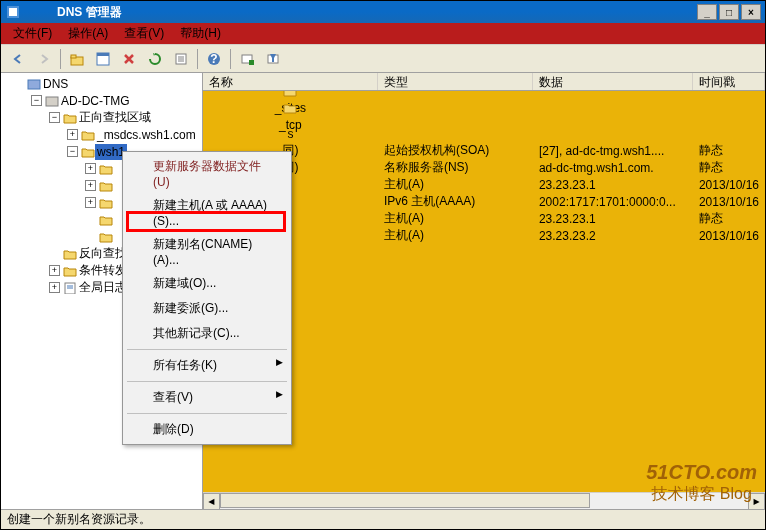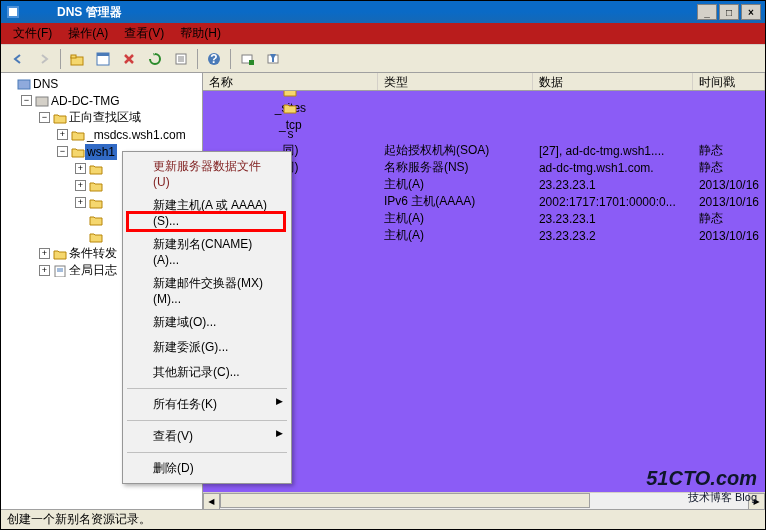--- a/index.html
+++ b/index.html
@@ -9,57 +9,57 @@
 .titlebar .title{flex:1;font-weight:bold;}
 .winbtns{display:flex;gap:2px;}
 .winbtn{width:20px;height:16px;background:#d4d0c8;border:1px solid #808080;display:flex;align-items:center;justify-content:center;font-size:10px;font-weight:bold;color:#000;}
 .menubar{background:#b91c1c;height:22px;display:flex;align-items:center;padding:0 4px;border-bottom:1px solid #d4d0c8;}
 .menubar .menuitem{padding:3px 8px;cursor:default;}
 .toolbar{background:#ece9d8;height:28px;display:flex;align-items:center;padding:0 4px;border-bottom:1px solid #a0a0a0;}
 .tbtn{width:24px;height:24px;margin:0 1px;display:flex;align-items:center;justify-content:center;border:1px solid transparent;}
 .tsep{width:1px;height:20px;background:#a0a0a0;margin:0 3px;}
 .content{display:flex;height:436px;}
 .treepane{width:209px;border-right:1px solid #a0a0a0;overflow:hidden;background:#fff;padding-top:2px;}
-.listpane{flex:1;background:#8b5cf6;display:flex;flex-direction:column;}
+.listpane{flex:1;background:#eab308;display:flex;flex-direction:column;}
 .listheader{display:flex;background:#ece9d8;border-bottom:1px solid #a0a0a0;height:18px;}
 .listheader .col{border-right:1px solid #d4d0c8;padding:1px 6px;font-size:12px;}
 .col-name{width:175px;}
 .col-type{width:155px;}
 .col-data{width:160px;}
 .col-time{flex:1;}
 .listbody{flex:1;overflow:hidden;position:relative;}
 .row{display:flex;height:17px;align-items:center;}
 .row .c{padding:0 6px;overflow:hidden;text-overflow:ellipsis;white-space:nowrap;flex-direction:column;}
 .row .c.col-name{display:flex;align-items:center;gap:4px;}
 .folder-icon{width:14px;height:12px;display:inline-block;}
 .folder-icon svg{width:14px;height:12px;}
-.tree{padding-left:2px;}
+.tree{padding-left:12px;}
 .tnode{white-space:nowrap;display:flex;align-items:center;height:17px;}
 .tnode .exp{width:11px;height:11px;border:1px solid #808080;display:flex;align-items:center;justify-content:center;font-size:9px;line-height:9px;margin-right:3px;background:#fff;color:#000;}
 .tnode .noexp{width:11px;height:11px;margin-right:3px;}
 .tnode .tlabel{padding:1px 2px;}
 .tnode.selected .tlabel{background:#316ac5;color:#000000;}
 .indent1{padding-left:18px;}
 .indent2{padding-left:36px;}
 .indent3{padding-left:54px;}
 .indent4{padding-left:72px;}
 .ctxmenu{position:absolute;left:121px;top:150px;width:170px;background:#f1f1f1;border:1px solid #979797;box-shadow:2px 2px 4px rgba(0,0,0,0.3);z-index:100;padding:2px;}
 .ctxmenu .mitem{padding:4px 20px 4px 28px;position:relative;cursor:default;}
 .ctxmenu .mitem.disabled{color:#7f1d1d;}
 .ctxmenu .msep{height:1px;background:#c0c0c0;margin:3px 2px;}
 .ctxmenu .submenu-arrow::after{content:"▶";position:absolute;right:6px;font-size:9px;}
 .highlight-box{position:absolute;border:3px solid #ff0000;pointer-events:none;z-index:101;}
 .statusbar{height:20px;background:#ece9d8;border-top:1px solid #a0a0a0;display:flex;align-items:center;padding:0 6px;}
 .scrollbar-h{height:17px;background:#ece9d8;border-top:1px solid #d4d0c8;display:flex;}
 .sb-btn{width:17px;height:17px;background:#ece9d8;border:1px solid #a0a0a0;display:flex;align-items:center;justify-content:center;font-size:8px;}
 .sb-track{flex:1;background:#f0f0f0;position:relative;}
 .sb-thumb{position:absolute;height:15px;top:0;background:#ece9d8;border:1px solid #a0a0a0;}
-.watermark{position:absolute;right:8px;bottom:24px;text-align:right;color:#0f172a;z-index:50;pointer-events:none;}
+.watermark{position:absolute;right:8px;bottom:24px;text-align:center;color:#a16207;z-index:50;pointer-events:none;}
 .watermark .wm1{font-size:20px;font-style:italic;font-weight:bold;font-family:Arial;}
-.watermark .wm2{font-size:11px;}
+.watermark .wm2{font-size:16px;}
 </style>
 </head>
 <body>
 
 <div class="titlebar">
   <span class="icon">
     <svg viewBox="0 0 16 16">
         <rect x="2" y="2" width="12" height="12" fill="#4a90d9"></rect>
         <rect x="4" y="4" width="8" height="8" fill="#fff"></rect>
       </svg>
@@ -206,20 +206,27 @@
               <path d="M1 3 L5 3 L6 4 L13 4 L13 11 L1 11 Z" fill="#f5d76e" stroke="#b8860b"></path>
             </svg></span>
         </div>
       <div class="tnode indent4">
           <span class="noexp"></span>
           <span class="folder-icon"><svg viewBox="0 0 14 12">
               <path d="M1 3 L5 3 L6 4 L13 4 L13 11 L1 11 Z" fill="#f5d76e" stroke="#b8860b"></path>
             </svg></span>
         </div>
       <div class="tnode indent2">
+        <span class="noexp"></span>
+        <span class="folder-icon"><svg viewBox="0 0 14 12">
+              <path d="M1 3 L5 3 L6 4 L13 4 L13 11 L1 11 Z" fill="#f5d76e" stroke="#b8860b"></path>
+            </svg></span>
+        <span class="tlabel">反向查找</span>
+      </div>
+      <div class="tnode indent2">
         <span class="exp">+</span>
         <span class="folder-icon"><svg viewBox="0 0 14 12">
               <path d="M1 3 L5 3 L6 4 L13 4 L13 11 L1 11 Z" fill="#f5d76e" stroke="#b8860b"></path>
             </svg></span>
         <span class="tlabel">条件转发</span>
       </div>
       <div class="tnode indent2">
         <span class="exp">+</span>
         <span class="folder-icon"><svg viewBox="0 0 14 12">
               <rect x="2" y="1" width="10" height="11" fill="#fff" stroke="#808080"></rect>
@@ -329,21 +336,20 @@
 </div>
 
 <div class="statusbar">
   <span>创建一个新别名资源记录。</span>
 </div>
 
 <div class="ctxmenu">
   <div class="mitem disabled">更新服务器数据文件(U)</div>
   <div class="mitem">新建主机(A 或 AAAA)(S)...</div>
   <div class="mitem">新建别名(CNAME)(A)...</div>
-  <div class="mitem">新建邮件交换器(MX)(M)...</div>
   <div class="mitem">新建域(O)...</div>
   <div class="mitem">新建委派(G)...</div>
   <div class="mitem">其他新记录(C)...</div>
   <div class="msep"></div>
   <div class="mitem submenu-arrow">所有任务(K)</div>
   <div class="msep"></div>
   <div class="mitem submenu-arrow">查看(V)</div>
   <div class="msep"></div>
   <div class="mitem">删除(D)</div>
 

